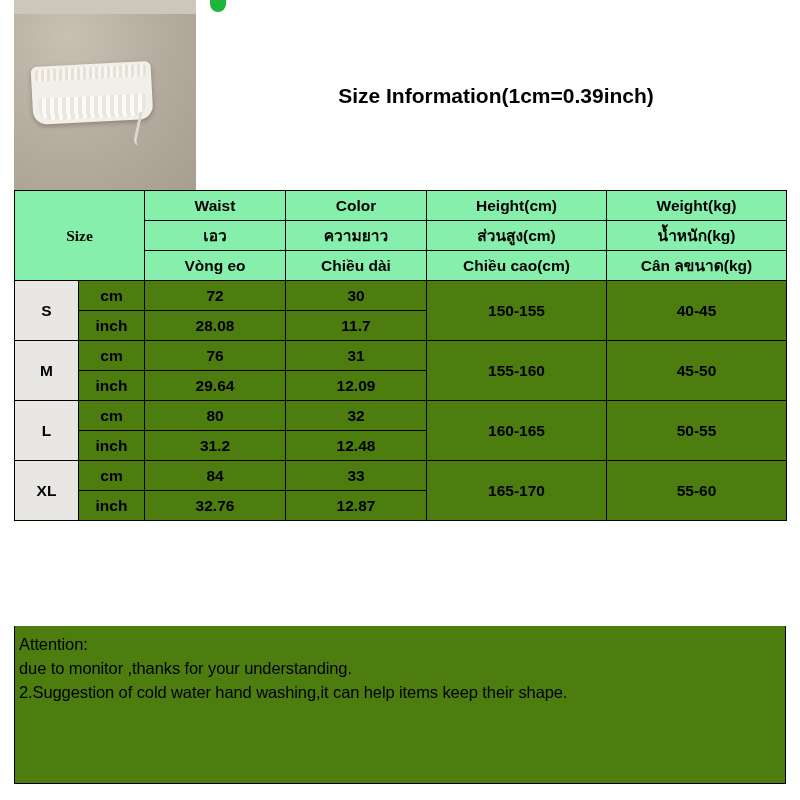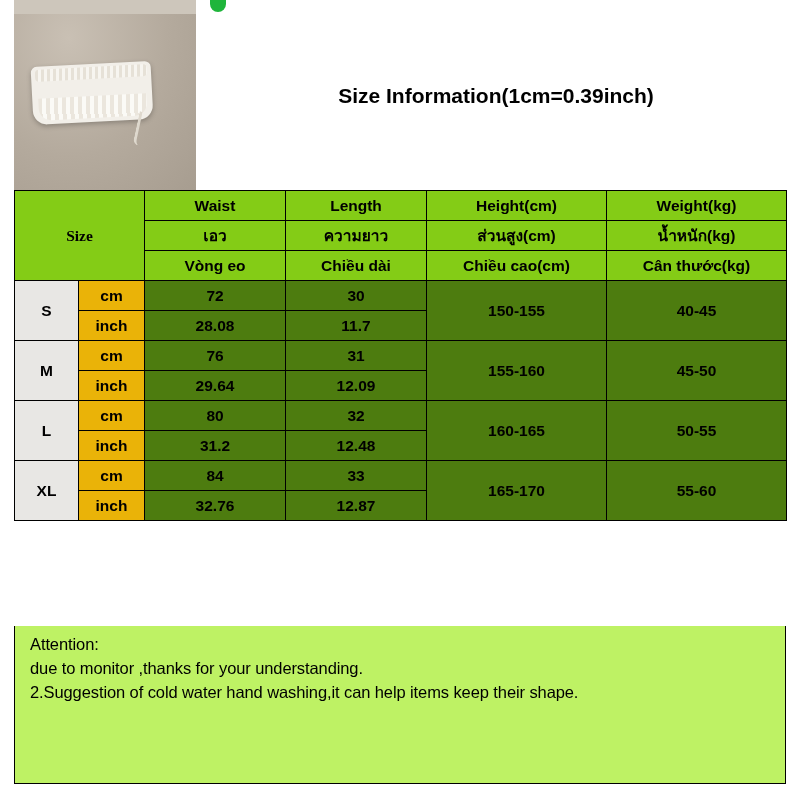--- a/index.html
+++ b/index.html
@@ -123,45 +123,45 @@
   }
   table.size-table td, table.size-table th {
     border: 1px solid #000;
     text-align: center;
     vertical-align: middle;
     font-size: 15.5px;
     font-weight: bold;
     padding: 0;
     height: 29px;
   }
-  .hdr-cell { background: #84cc16; }
+  .hdr-cell { background: #86efac; }
   .size-word { font-size: 23px; font-family: Liberation Serif, serif; }
   .size-letter { font-size: 19px; }
-  .unit-cell { background: #eab308; }
+  .unit-cell { background: #4d7c0f; }
   .rowlabel { background: #e8e7e4; }
   td.plain { background: #4d7c0f; font-weight: bold; }
   
   col.c1 { width: 64px; }
   col.c2 { width: 66px; }
   col.c3 { width: 141px; }
   col.c4 { width: 141px; }
   col.c5 { width: 180px; }
   col.c6 { width: 180px; }
   
   .attention {
     position: absolute;
     left: 14px;
     top: 626px;
     width: 772px;
     height: 158px;
     border: 1px solid #000;
     border-top: none;
     box-sizing: border-box;
-    padding: 6px 8px 0 15px;
-    background: #bef264;
+    padding: 6px 8px 0 4px;
+    background: #4d7c0f;
   }
   .attention p {
     margin: 0;
     font-size: 16.5px;
     line-height: 24px;
     letter-spacing: -0.1px;
   }
 </style>
 </head>
 <body>
@@ -187,35 +187,35 @@
         <col class="c2">
         <col class="c3">
         <col class="c4">
         <col class="c5">
         <col class="c6">
     </colgroup>
     <tbody>
       <tr>
         <td class="hdr-cell size-word" rowspan="3" colspan="2">Size</td>
         <td class="hdr-cell">Waist</td>
-        <td class="hdr-cell">Length</td>
+        <td class="hdr-cell">Color</td>
         <td class="hdr-cell">Height(cm)</td>
         <td class="hdr-cell">Weight(kg)</td>
       </tr>
       <tr>
         <td class="hdr-cell">เอว</td>
         <td class="hdr-cell">ความยาว</td>
         <td class="hdr-cell">ส่วนสูง(cm)</td>
         <td class="hdr-cell">น้ำหนัก(kg)</td>
       </tr>
       <tr>
         <td class="hdr-cell">Vòng eo</td>
         <td class="hdr-cell">Chiều dài</td>
         <td class="hdr-cell">Chiều cao(cm)</td>
-        <td class="hdr-cell">Cân thước(kg)</td>
+        <td class="hdr-cell">Cân ลขนาด(kg)</td>
       </tr>
 
       <tr>
         <td class="rowlabel size-letter" rowspan="2">S</td>
         <td class="unit-cell">cm</td>
         <td class="plain">72</td>
         <td class="plain">30</td>
         <td class="plain" rowspan="2">150-155</td>
         <td class="plain" rowspan="2">40-45</td>
       </tr>

